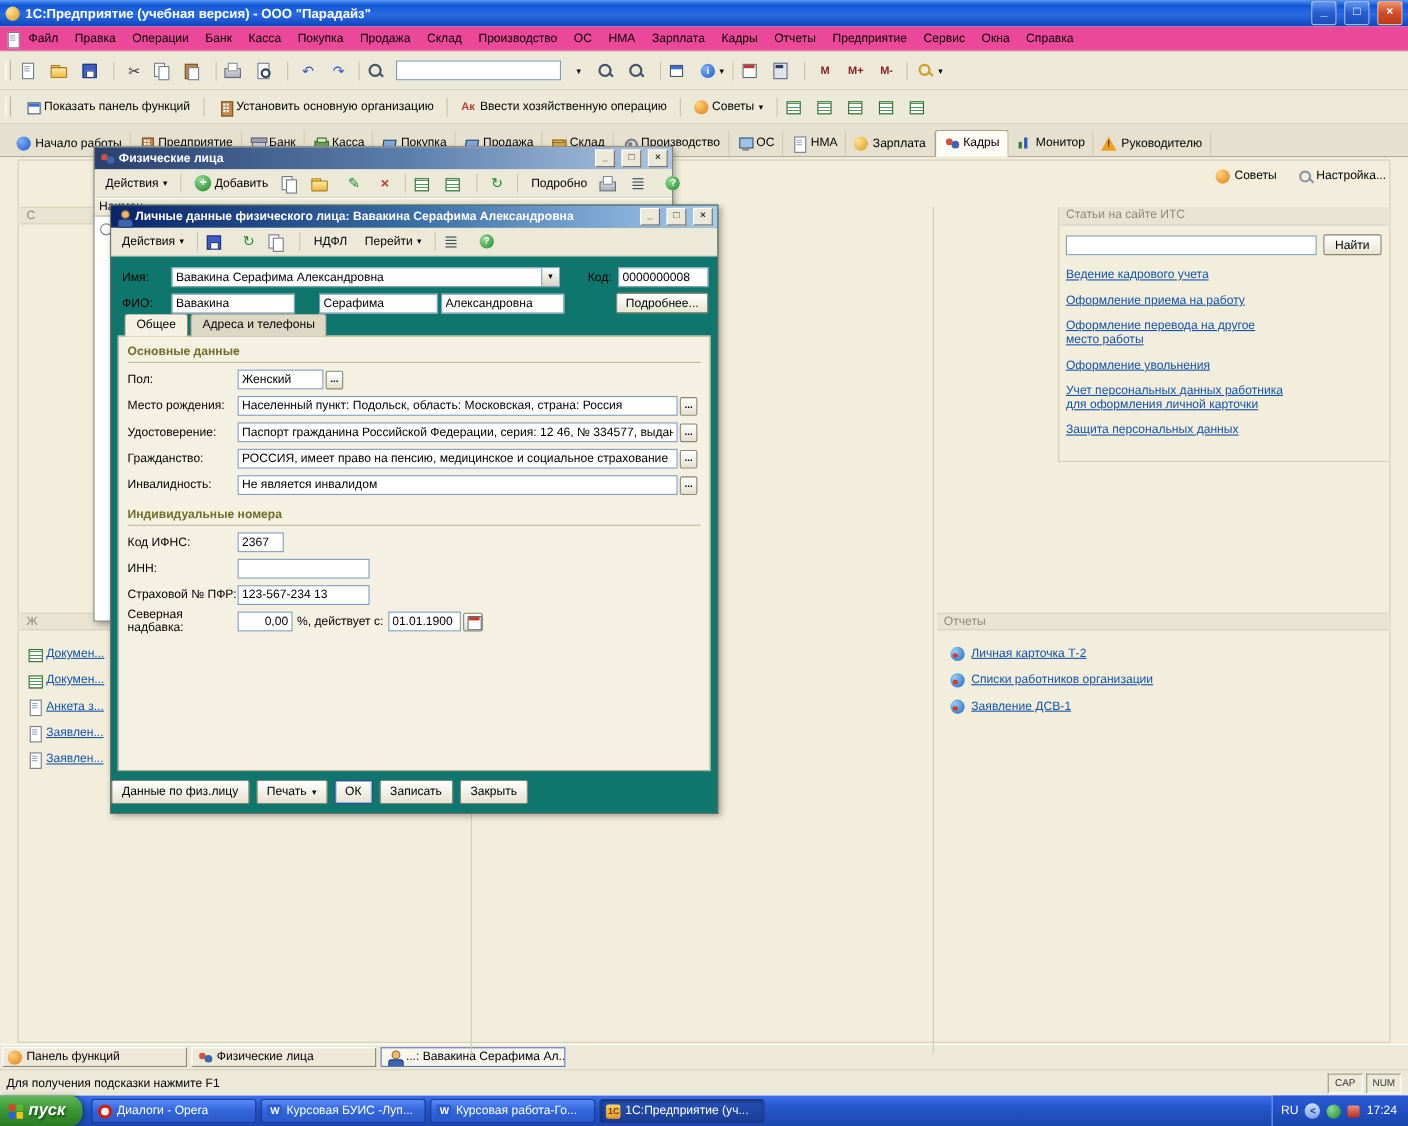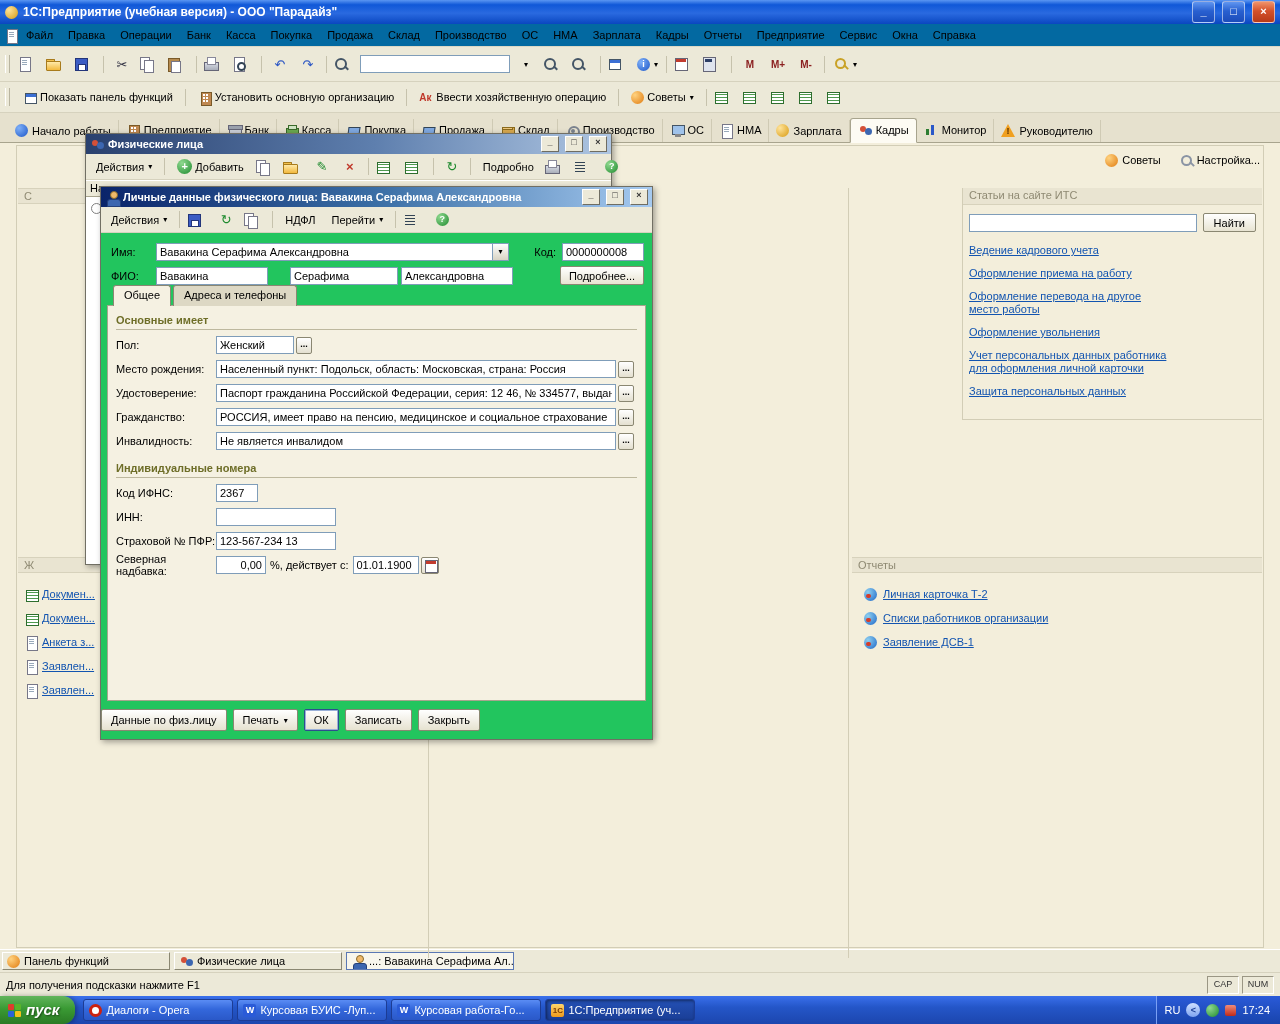--- a/index.html
+++ b/index.html
@@ -3,21 +3,21 @@
 <meta charset="utf-8">
 <style>
 html,body{margin:0;padding:0;background:#000}
 body{font-family:"Liberation Sans",sans-serif;font-size:11px;color:#000}
 .screen{position:relative;width:1280px;height:1024px;overflow:hidden;background:#F3EEDB}
 .mainwin{position:absolute;left:0;top:0;width:1280px;height:996px;display:flex;flex-direction:column}
 
 .titlebar{height:24px;background:linear-gradient(180deg,#5a96f2,#1058d8 20%,#2a6ae0 55%,#0a46c0);display:flex;align-items:center;padding:0 5px;gap:5px;color:#fff;font-weight:bold;font-size:12px;flex:none}
 .xpbtn{width:21px;height:20px;border-radius:3px;border:1px solid rgba(255,255,255,.55);color:#fff;font:bold 11px/18px "Liberation Sans",sans-serif;text-align:center;margin-left:2px;background:linear-gradient(#6096f0,#2960d0 45%,#1c4cba);flex:none}
 .xpbtn.close{background:linear-gradient(#f0936a,#d4512a 45%,#b83a18)}
-.menubar{height:22px;background:#0369a1;border-bottom:1px solid #dcd8c6;display:flex;align-items:center;padding:0 4px;gap:1px;flex:none}
+.menubar{height:22px;background:#ec4899;border-bottom:1px solid #dcd8c6;display:flex;align-items:center;padding:0 4px;gap:1px;flex:none}
 .mi{padding:3px 7px}
 .tbar{background:#ECE9D8;border-bottom:1px solid #d6d2be;display:flex;align-items:center;padding:2px 4px;gap:2px;flex:none}
 .tb1{height:30px}.tb2{height:26px}
 .tbtn{min-width:20px;height:20px;display:inline-flex;align-items:center;justify-content:center;gap:3px;padding:0 2px;border:1px solid transparent;border-radius:2px;flex:none;white-space:nowrap}
 .tbtn.lbl{padding:0 6px}
 .glyph{font-size:13px;line-height:1}
 .dd{font-size:8px;margin-left:1px}
 .grip{width:3px;height:18px;margin:0 4px 0 1px;border-left:1px solid #fff;border-right:1px solid #b8b4a0;flex:none}
 .vsep{width:1px;height:17px;background:#C6C2AC;margin:0 3px;flex:none}
 .spacer{flex:1}
@@ -51,21 +51,21 @@
 .wt-act{background:linear-gradient(90deg,#0A246A,#3A6EA5 50%,#A6CAF0)}
 .wt-in{background:linear-gradient(90deg,#29406E,#5E7FAE 55%,#AFC6E2)}
 .wbtn{width:16px;height:14px;background:#ECE9D8;border:1px solid;border-color:#FFFFFF #6F6D62 #6F6D62 #FFFFFF;color:#333;font:bold 9px/11px "Liberation Sans",sans-serif;text-align:center;margin-left:2px;flex:none}
 .wtool{height:25px;background:#ECE9D8;border-bottom:1px solid #d6d2be;display:flex;align-items:center;padding:0 3px;gap:2px;flex:none}
 .pwin{left:85px;top:133px;width:525px;height:430px;z-index:20;display:flex;flex-direction:column}
 .pcolhdr{height:17px;background:#ECE9D8;border-bottom:1px solid #a8a48e;border-top:1px solid #fff;padding:1px 4px;box-sizing:border-box;white-space:nowrap;overflow:hidden}
 .ptree{flex:1;background:#fff;padding:4px 5px}
 .titem{display:flex;align-items:center;gap:4px}
 .radio{width:9px;height:9px;border:1px solid #808080;border-radius:50%;background:#fff;flex:none}
 
-.dlg{left:100px;top:186px;width:553px;height:554px;z-index:30;box-sizing:border-box;background:#22c55e;display:flex;flex-direction:column}
+.dlg{left:100px;top:186px;width:553px;height:554px;z-index:30;box-sizing:border-box;background:#0f766e;display:flex;flex-direction:column}
 .drow{display:flex;align-items:center;margin:5px 8px 0 10px;height:19px;flex:none}
 .drow.first{margin-top:9px}
 .dlab{flex:none}
 .combo{position:relative;flex:none}
 .combo .xinp{width:100%;padding-right:17px}
 .cbtn{position:absolute;right:1px;top:1px;bottom:1px;width:15px;background:linear-gradient(#fefefe,#d8d4c4);border-left:1px solid #7F9DB9;display:flex;align-items:center;justify-content:center;font-size:8px}
 .dtabs{display:flex;margin:0 0 -1px 12px;position:relative;z-index:2;flex:none}
 .dtab{padding:3px 10px 4px;border:1px solid #8A8772;border-bottom:none;background:#DDD8C4;border-radius:3px 3px 0 0;margin-right:2px}
 .dtab.active{background:#F5F1E2;padding-bottom:5px}
 .dpanel{margin:0 6px;height:396px;border:1px solid #A8A48E;background:#F5F1E2;padding:6px 8px;box-sizing:border-box;flex:none}
@@ -528,21 +528,21 @@
       <span class="spacer"></span>
       <span class="xbtn" style="width:84px">Подробнее...</span>
     </div>
 
     <div class="dtabs">
       <span class="dtab active">Общее</span>
       <span class="dtab">Адреса и телефоны</span>
     </div>
 
     <div class="dpanel">
-      <div class="ghdr">Основные имеет</div>
+      <div class="ghdr">Основные данные</div>
 
       <div class="prow">
         <span class="plab">Пол:</span>
         <input class="xinp" style="width: 78px;" value="Женский">
         <span class="dots">...</span>
       </div>
       <div class="prow">
         <span class="plab">Место рождения:</span>
         <input class="xinp" style="width: 400px;" value="Населенный пункт: Подольск, область: Московская, страна: Россия">
         <span class="dots">...</span>

